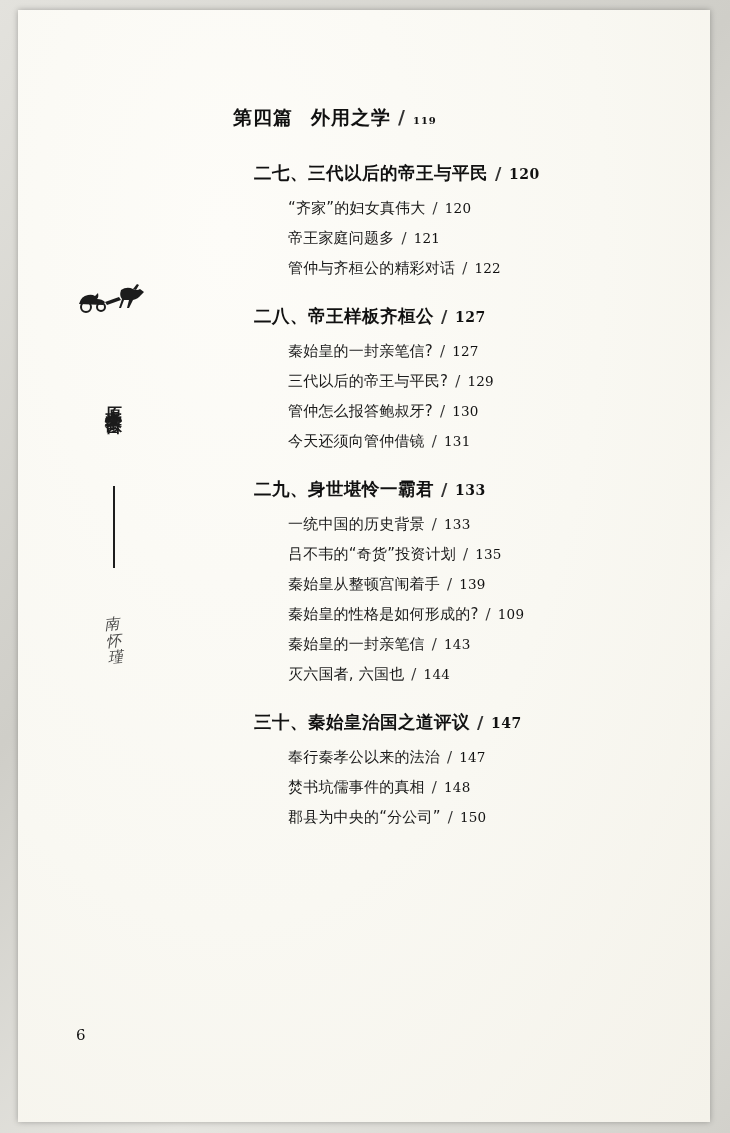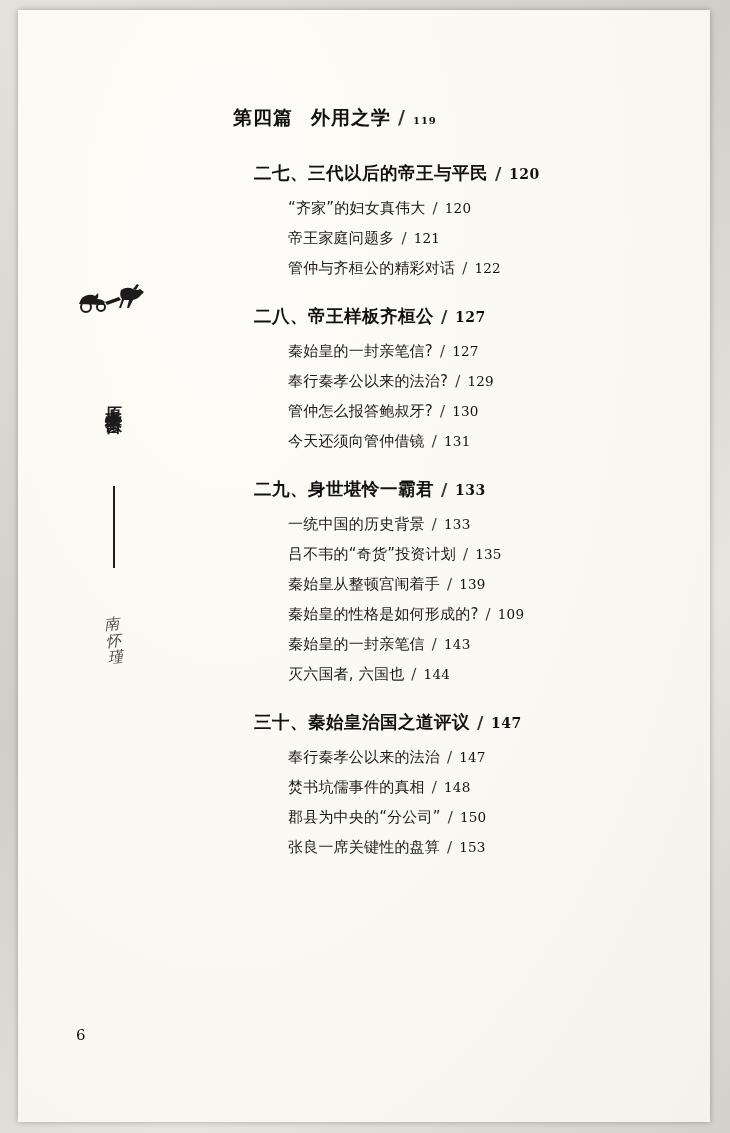--- a/index.html
+++ b/index.html
@@ -188,21 +188,21 @@
         </div>
 
         <div class="group">
           <div class="toc-chapter">
             <span>二八、帝王样板齐桓公</span><span class="sep">/</span><span class="pg">127</span>
           </div>
           <div class="toc-section">
             <span>秦始皇的一封亲笔信?</span><span class="sep">/</span><span class="pg">127</span>
           </div>
           <div class="toc-section">
-            <span>奉行秦孝公以来的法治?</span><span class="sep">/</span><span class="pg">129</span>
+            <span>三代以后的帝王与平民?</span><span class="sep">/</span><span class="pg">129</span>
           </div>
           <div class="toc-section">
             <span>管仲怎么报答鲍叔牙?</span><span class="sep">/</span><span class="pg">130</span>
           </div>
           <div class="toc-section">
             <span>今天还须向管仲借镜</span><span class="sep">/</span><span class="pg">131</span>
           </div>
         </div>
 
         <div class="group">
@@ -234,23 +234,20 @@
             <span>三十、秦始皇治国之道评议</span><span class="sep">/</span><span class="pg">147</span>
           </div>
           <div class="toc-section">
             <span>奉行秦孝公以来的法治</span><span class="sep">/</span><span class="pg">147</span>
           </div>
           <div class="toc-section">
             <span>焚书坑儒事件的真相</span><span class="sep">/</span><span class="pg">148</span>
           </div>
           <div class="toc-section">
             <span>郡县为中央的“分公司”</span><span class="sep">/</span><span class="pg">150</span>
-          </div>
-          <div class="toc-section">
-            <span>张良一席关键性的盘算</span><span class="sep">/</span><span class="pg">153</span>
           </div>
         </div>
 
       </div>
 
       <div class="folio">6</div>
 
     </div>
   </div>
 </div>

